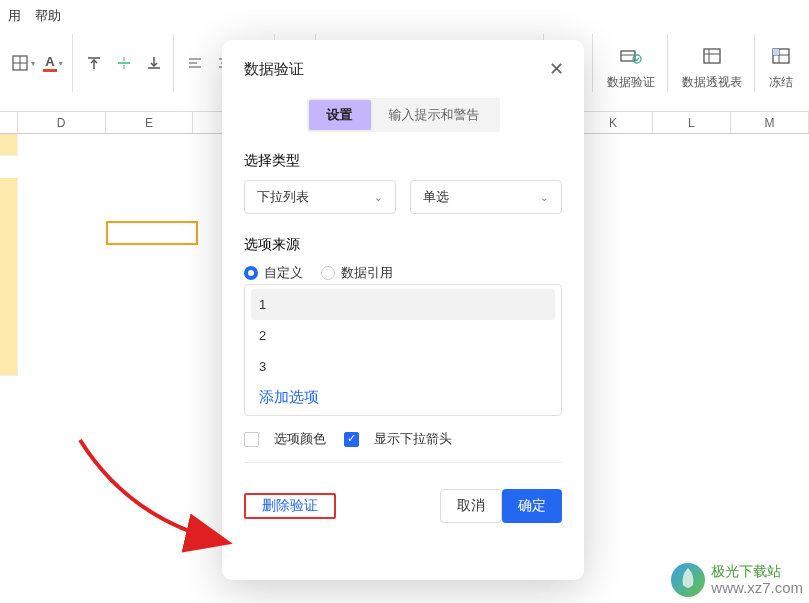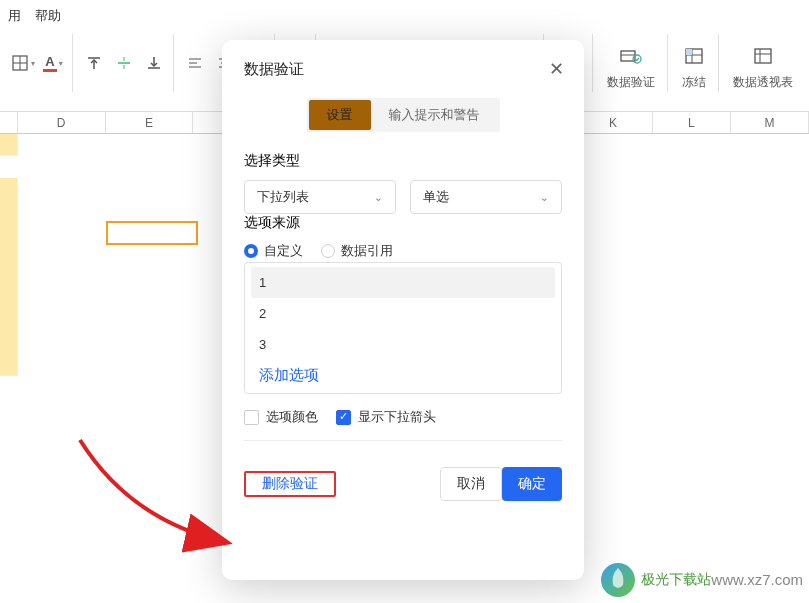--- a/index.html
+++ b/index.html
@@ -151,33 +151,35 @@
       border-radius: 2px;
       padding: 2px;
     }
     .tab {
       padding: 6px 18px;
       font-size: 13px;
       color: #666;
       cursor: pointer;
     }
     .tab.active {
-      background: #a16207;
+      background: #c4b5fd;
       color: #222;
       border-radius: 2px;
       box-shadow: 0 0 2px rgba(0,0,0,0.1);
+      font-weight: bold;
     }
     .label {
       font-size: 14px;
       color: #000000;
       margin-bottom: 10px;
     }
     .select-row {
       display: flex;
       gap: 14px;
+      margin-bottom: 22px;
     }
     .select {
       flex: 1;
       border: 1px solid #ddd;
       border-radius: 4px;
       height: 34px;
       display: flex;
       align-items: center;
       justify-content: space-between;
       padding: 0 12px;
@@ -237,21 +239,21 @@
       display: flex;
       align-items: center;
       gap: 18px;
       font-size: 13px;
       color: #333;
       margin-bottom: 14px;
     }
     .check-item {
       display: flex;
       align-items: center;
-      gap: 7px;
+      gap: 15px;
       cursor: pointer;
     }
     .checkbox {
       width: 15px;
       height: 15px;
       border: 1px solid #ccc;
       border-radius: 2px;
     }
     .checkbox.checked {
       background: #2468f2;
@@ -324,21 +326,21 @@
     }
     .watermark .logo {
       width: 34px;
       height: 34px;
       border-radius: 50%;
       background: linear-gradient(135deg, #3aa0e8, #66c24a);
       position: relative;
     }
     .watermark .txt {
       display: flex;
-      flex-direction: row;
+      flex-direction: column;
       line-height: 1.15;
     }
     .watermark .t1 {
       font-size: 14px;
       color: #4a9a3a;
       font-weight: 500;
     }
     .watermark .t2 {
       font-size: 15px;
       color: #888;
@@ -443,38 +445,38 @@
           </svg>
         </span>
       <span class="lab">数据验证</span>
     </div>
   </div>
   <div class="toolbar-group">
     <div class="toolbar-lbl">
       <span class="ic">
           <svg width="20" height="18">
             <rect x="2" y="2" width="16" height="14" fill="none" stroke="#555" stroke-width="1.3"></rect>
+            <line x1="7" y1="2" x2="7" y2="16" stroke="#555"></line>
+            <line x1="2" y1="7" x2="18" y2="7" stroke="#555"></line>
+          </svg>
+        </span>
+      <span class="lab">数据透视表</span>
+    </div>
+  </div>
+  <div class="toolbar-group">
+    <div class="toolbar-lbl">
+      <span class="ic">
+          <svg width="20" height="18">
+            <rect x="2" y="2" width="16" height="14" fill="none" stroke="#555" stroke-width="1.3"></rect>
             <line x1="8" y1="2" x2="8" y2="16" stroke="#555"></line>
             <line x1="2" y1="8" x2="18" y2="8" stroke="#555"></line>
             <rect x="2" y="2" width="6" height="6" fill="#c0d8f0"></rect>
           </svg>
         </span>
       <span class="lab">冻结</span>
-    </div>
-  </div>
-  <div class="toolbar-group">
-    <div class="toolbar-lbl">
-      <span class="ic">
-          <svg width="20" height="18">
-            <rect x="2" y="2" width="16" height="14" fill="none" stroke="#555" stroke-width="1.3"></rect>
-            <line x1="7" y1="2" x2="7" y2="16" stroke="#555"></line>
-            <line x1="2" y1="7" x2="18" y2="7" stroke="#555"></line>
-          </svg>
-        </span>
-      <span class="lab">数据透视表</span>
     </div>
   </div>
 </div>
 
 <div class="spreadsheet">
   <div class="col-headers">
     <div class="col-h" style="width:18px"></div>
     <div class="col-h" style="width:90px">D</div>
     <div class="col-h" style="width:90px">E</div>
     <div class="col-h" style="width:390px"></div>

